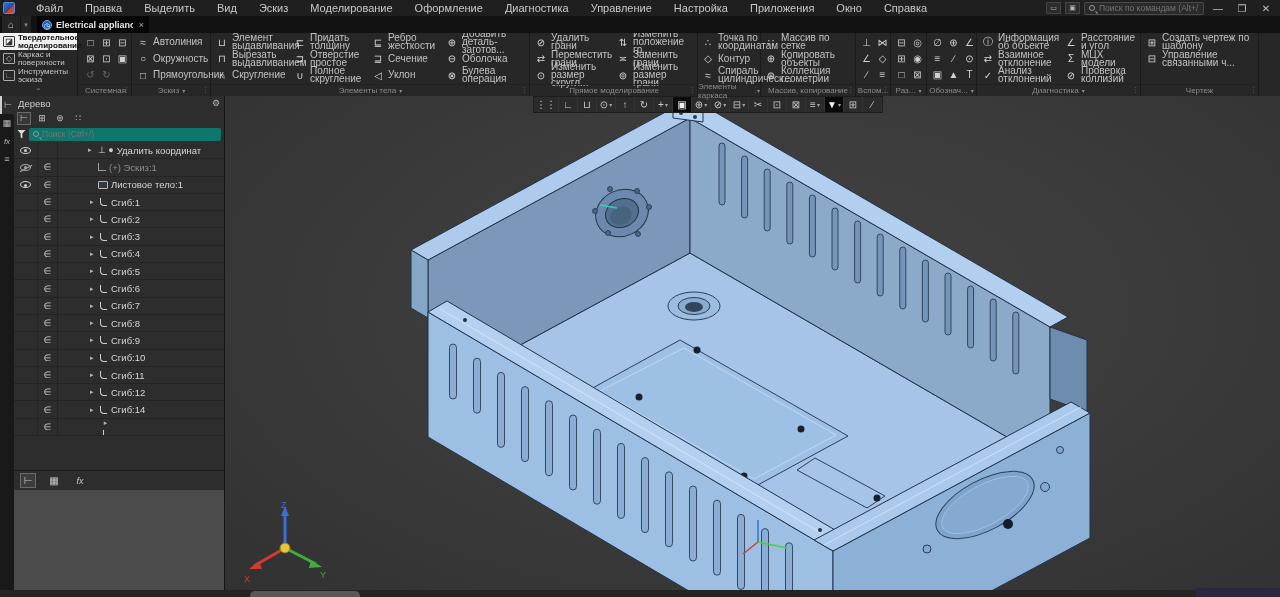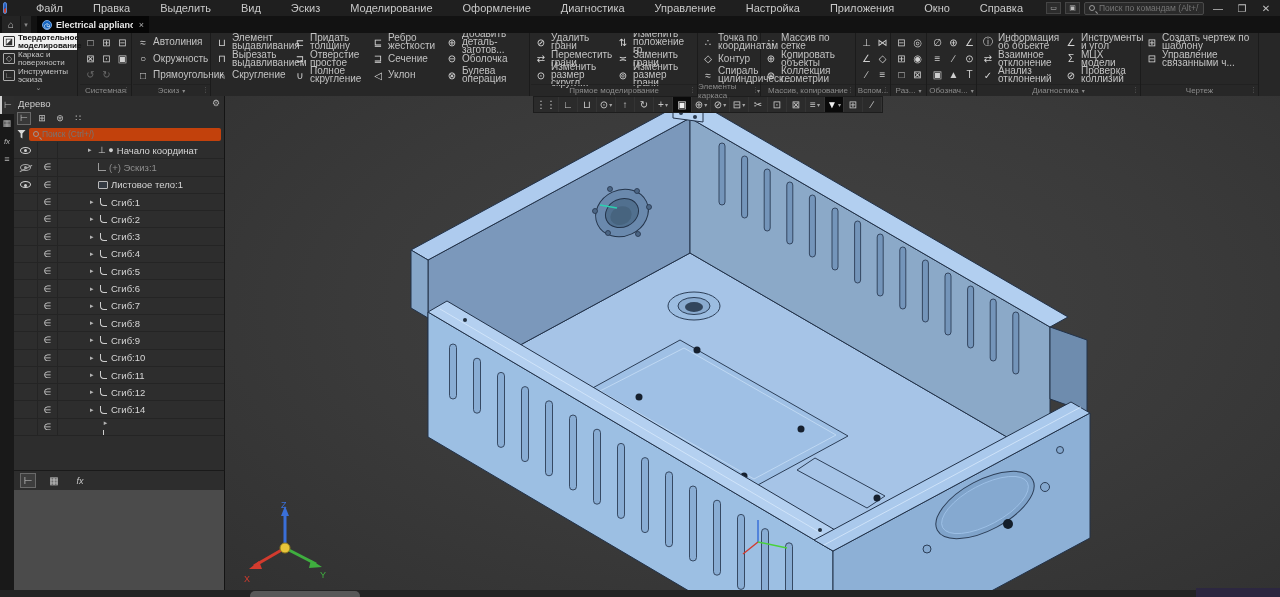--- a/index.html
+++ b/index.html
@@ -1,21 +1,21 @@
 <!DOCTYPE html>
 <html><head>
 <meta charset="utf-8">
 <style>
   * { margin:0; padding:0; box-sizing:border-box; }
   html,body { width:1280px; height:597px; overflow:hidden; background:#1f1f1f;
     font-family:"Liberation Sans", sans-serif; -webkit-font-smoothing:antialiased; }
 
   
   .menubar { position:absolute; left:0; top:0; width:1280px; height:16px; background:#1f1f1f;
-    display:flex; align-items:center; gap:16px; z-index:30; }
+    display:flex; align-items:center; gap:8px; z-index:30; }
   .applogo { width:12px; height:12px; margin:0 6px 0 3px; border-radius:2px;
     background:linear-gradient(135deg,#2f6fd8 0%, #1d4fa8 55%, #c23b2e 56%, #d8543f 100%);
     border:1px solid #5a87d0; }
   .menuitem { color:#c9c9c9; font-size:11px; padding:0 7px; height:16px; line-height:16px; cursor:default; }
   .mb-right { margin-left:auto; display:flex; align-items:center; gap:4px; padding-right:4px; }
   .winicon { width:15px; height:12px; background:#2c2c2c; border:1px solid #454545; color:#bbb;
     font-size:7px; display:flex; align-items:center; justify-content:center; }
   .cmdsearch { display:flex; align-items:center; gap:4px; width:120px; height:13px;
     background:#2a2a2a; border:1px solid #4a4a4a; border-radius:2px; padding:0 4px; }
   .lens { width:6px; height:6px; border:1.2px solid #9a9a9a; border-radius:50%; position:relative; flex:none; }
@@ -67,21 +67,21 @@
 
   
   .treepanel { position:absolute; left:14px; top:96px; width:211px; height:374px; background:#2d2d2d; z-index:20; border-right:1px solid #141414;}
   .treehead { height:14px; display:flex; align-items:center; padding:0 4px; color:#cdcdcd; font-size:9.5px;justify-content:space-between; }
   .treehead .gear { margin-left:auto; color:#b5b5b5; font-size:9px; }
   .treetools { height:16px; display:flex; align-items:center; gap:4px; padding:0 3px; }
   .ttico { width:14px; height:13px; color:#c5c5c5; font-size:9px; display:flex; align-items:center; justify-content:center; }
   .ttico.active { border:1px solid #6a6a6a; background:#383838; }
   .treesearch { height:16px; display:flex; align-items:center; gap:3px; padding:0 3px; }
   .funnel { width:9px; height:9px; background:#d8d8d8; clip-path:polygon(0 0,100% 0,60% 45%,60% 100%,40% 85%,40% 45%); flex:none;}
-  .tsearchbox { flex:1; height:13px; background:#c2410c; border-radius:2px; display:flex; align-items:center; gap:3px; padding:0 4px;}
+  .tsearchbox { flex:1; height:13px; background:#0f766e; border-radius:2px; display:flex; align-items:center; gap:3px; padding:0 4px;}
   .tsearchbox input { background:transparent; border:none; outline:none; color:#c9c9c9; font-size:8.5px; width:100%; font-family:"Liberation Sans",sans-serif;}
   .trow { height:17.3px; display:flex; align-items:stretch; border-bottom:1px solid #242424; font-size:9.5px; color:#d6d6d6; }
   .gut1 { width:24px; flex:none; border-right:1px solid #242424; display:flex; align-items:center; justify-content:center; }
   .gut2 { width:20px; flex:none; border-right:1px solid #242424; display:flex; align-items:center; justify-content:center; color:#c9c9c9; font-size:9px;}
   .tcontent { display:flex; align-items:center; gap:3px; padding-left:4px; white-space:nowrap; overflow:hidden;}
   .tw { color:#f0f0f0; }
   .tgray { color:#8e8e8e; }
   .exp { color:#b5b5b5; font-size:7px; width:7px; }
   .eye { width:11px; height:7px; border:1px solid #cfcfcf; border-radius:50%; position:relative; }
   .eye::after { content:""; position:absolute; left:3px; top:1.4px; width:3px; height:3px; border-radius:50%; background:#cfcfcf; }
@@ -265,20 +265,25 @@
         </div>
       <div class="rbtn">
           <span class="ric">⊖</span>
           <span class="rtx">Оболочка</span>
         </div>
       <div class="rbtn">
           <span class="ric">⊗</span>
           <span class="rtx">Булева операция</span>
         </div>
     </div>
+    <div class="glabel">
+        <span>Элементы тела</span>
+        <span class="gcaret">▾</span>
+        <span class="gdots">⋮</span>
+      </div>
   </div>
 
   <div class="rgroup" style="left:531px; width:167px;">
     <div class="rcol" style="left:2px; width:78px;">
       <div class="rbtn">
           <span class="ric">⊘</span>
           <span class="rtx">Удалить грани</span>
         </div>
       <div class="rbtn">
           <span class="ric">⇄</span>
@@ -411,21 +416,21 @@
           <span class="rtx">Взаимное отклонение</span>
         </div>
       <div class="rbtn">
           <span class="ric">✓</span>
           <span class="rtx">Анализ отклонений</span>
         </div>
     </div>
     <div class="rcol" style="left:86px; width:76px;">
       <div class="rbtn">
           <span class="ric">∠</span>
-          <span class="rtx">Инструменты и угол</span>
+          <span class="rtx">Расстояние и угол</span>
         </div>
       <div class="rbtn">
           <span class="ric">Σ</span>
           <span class="rtx">МЦХ модели</span>
         </div>
       <div class="rbtn">
           <span class="ric">⊘</span>
           <span class="rtx">Проверка коллизий</span>
         </div>
     </div>
@@ -481,21 +486,21 @@
   </div>
 
   <div class="trow">
     <div class="gut1">
         <span class="eye"></span>
       </div>
       <div class="gut2"></div>
     <div class="tcontent" style="padding-left:30px;">
       <span class="exp">▸</span>
       <span class="originico">⊥ ●</span>
-      <span>Начало координат</span>
+      <span>Удалить координат</span>
     </div>
   </div>
   <div class="trow">
     <div class="gut1">
         <span class="eye off"></span>
       </div>
     <div class="gut2">∈</div>
     <div class="tcontent" style="padding-left:40px;">
       <span class="sketchico"></span>
       <span class="tgray">(+) Эскиз:1</span>

